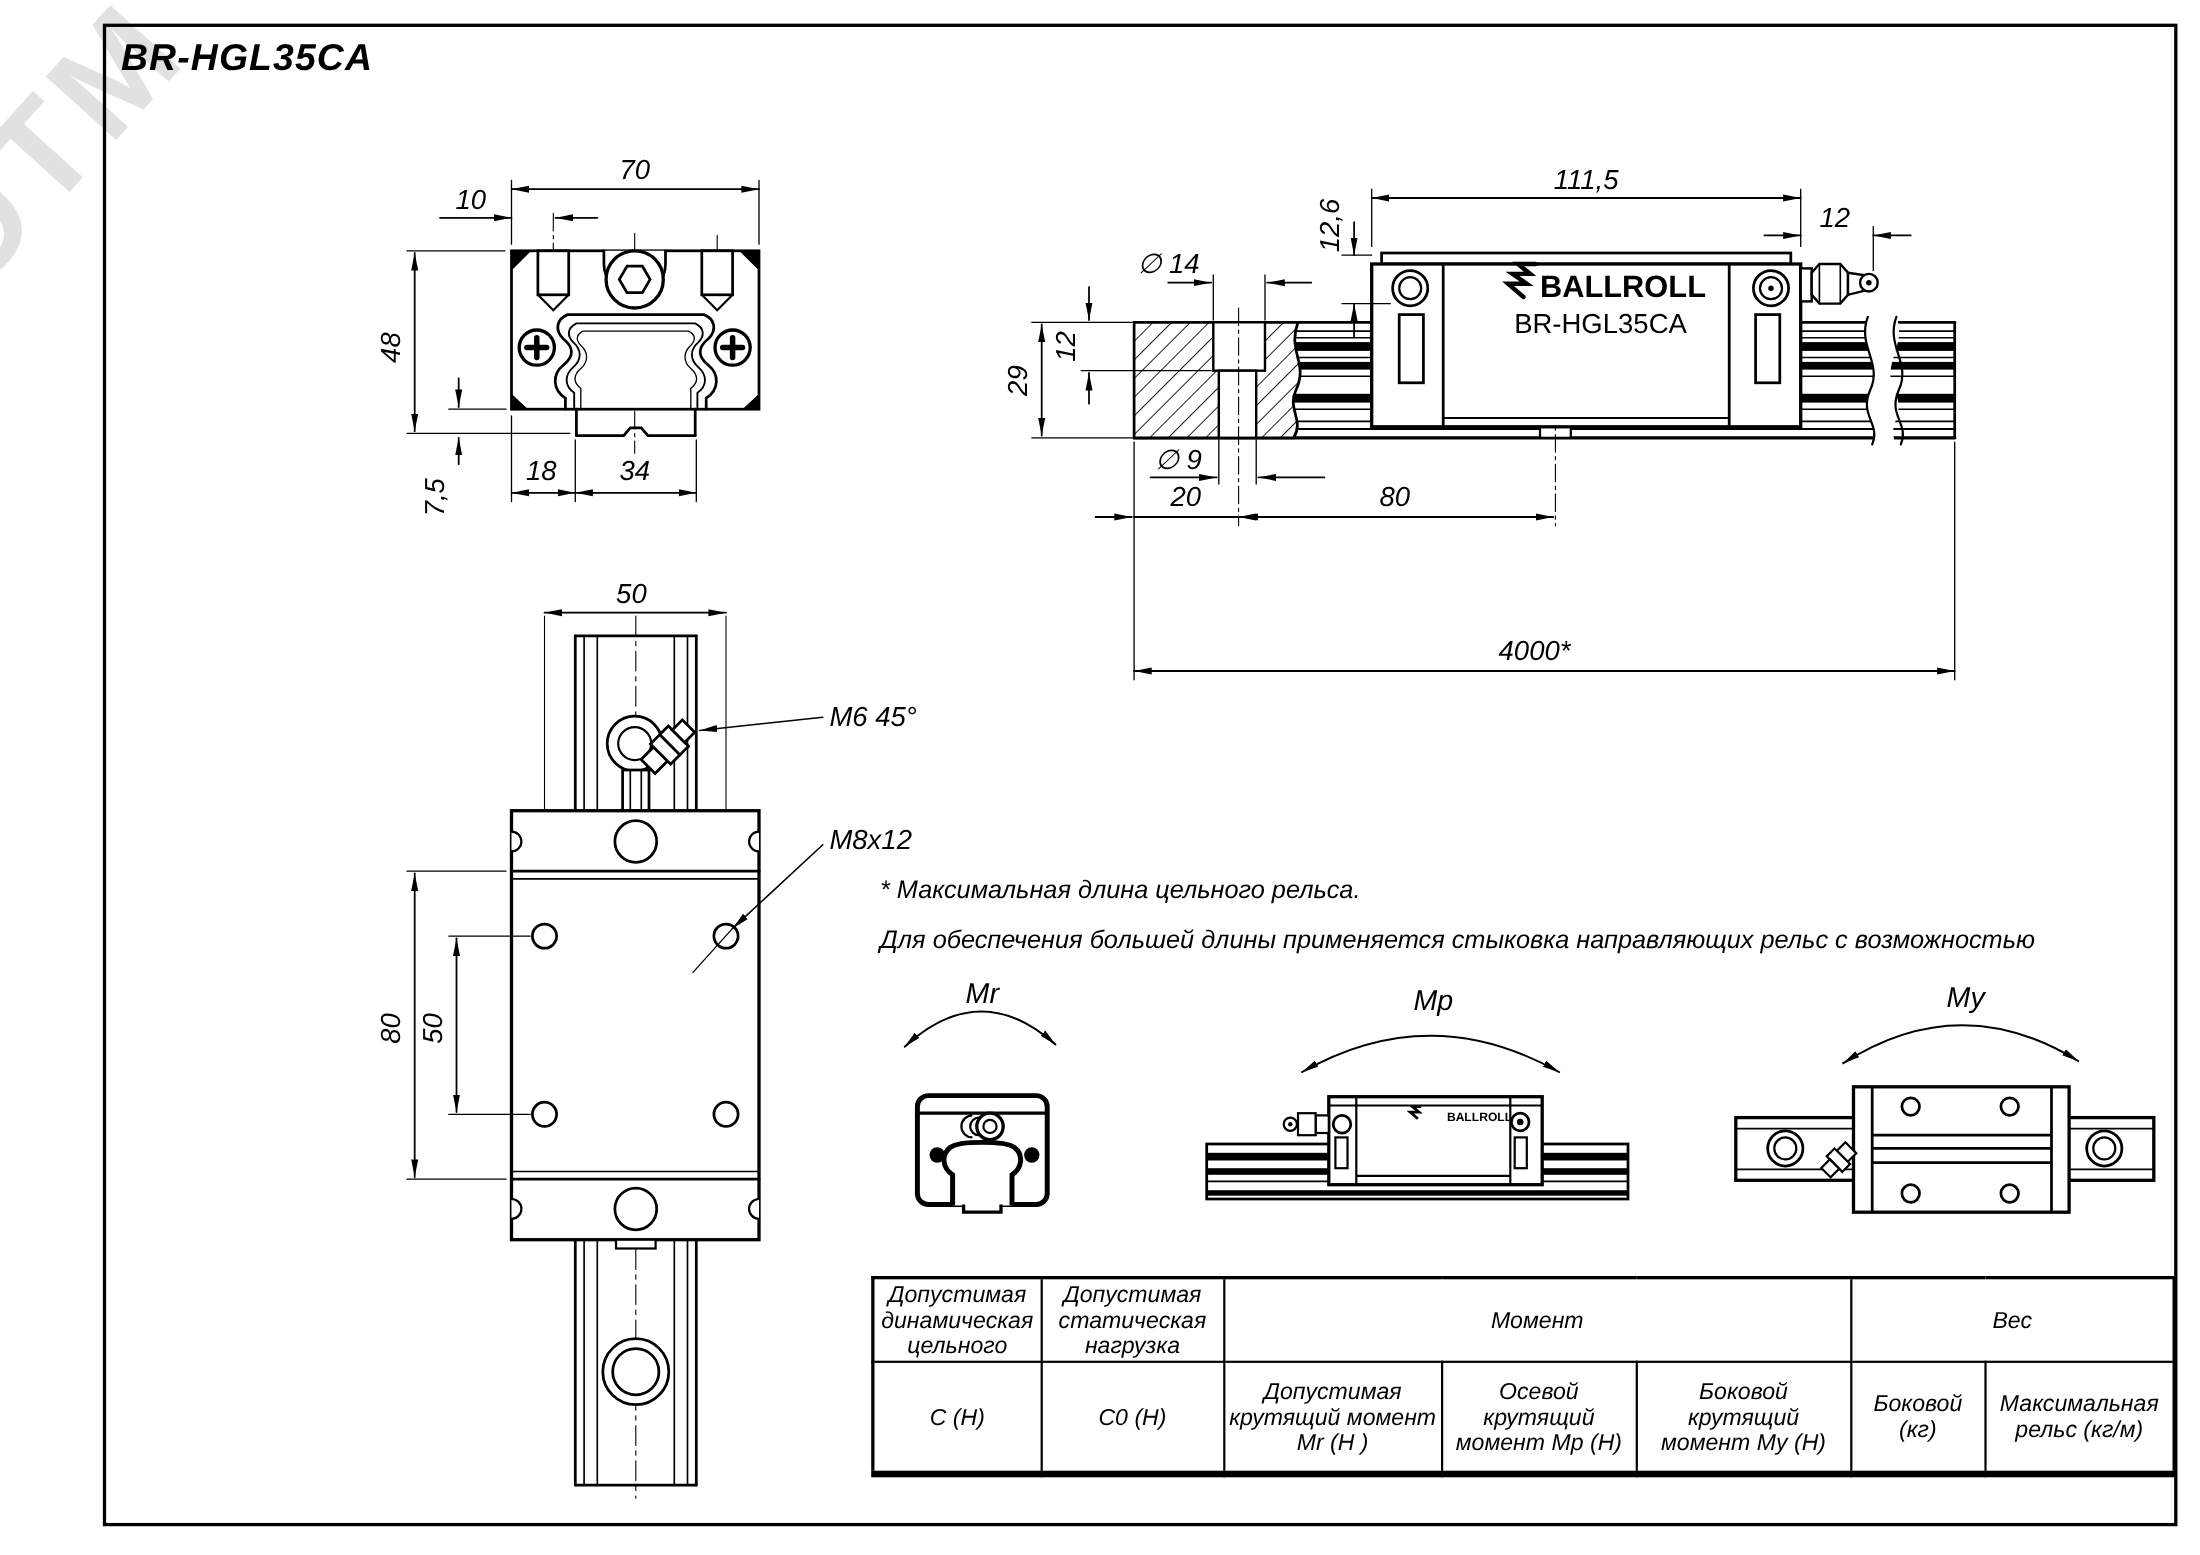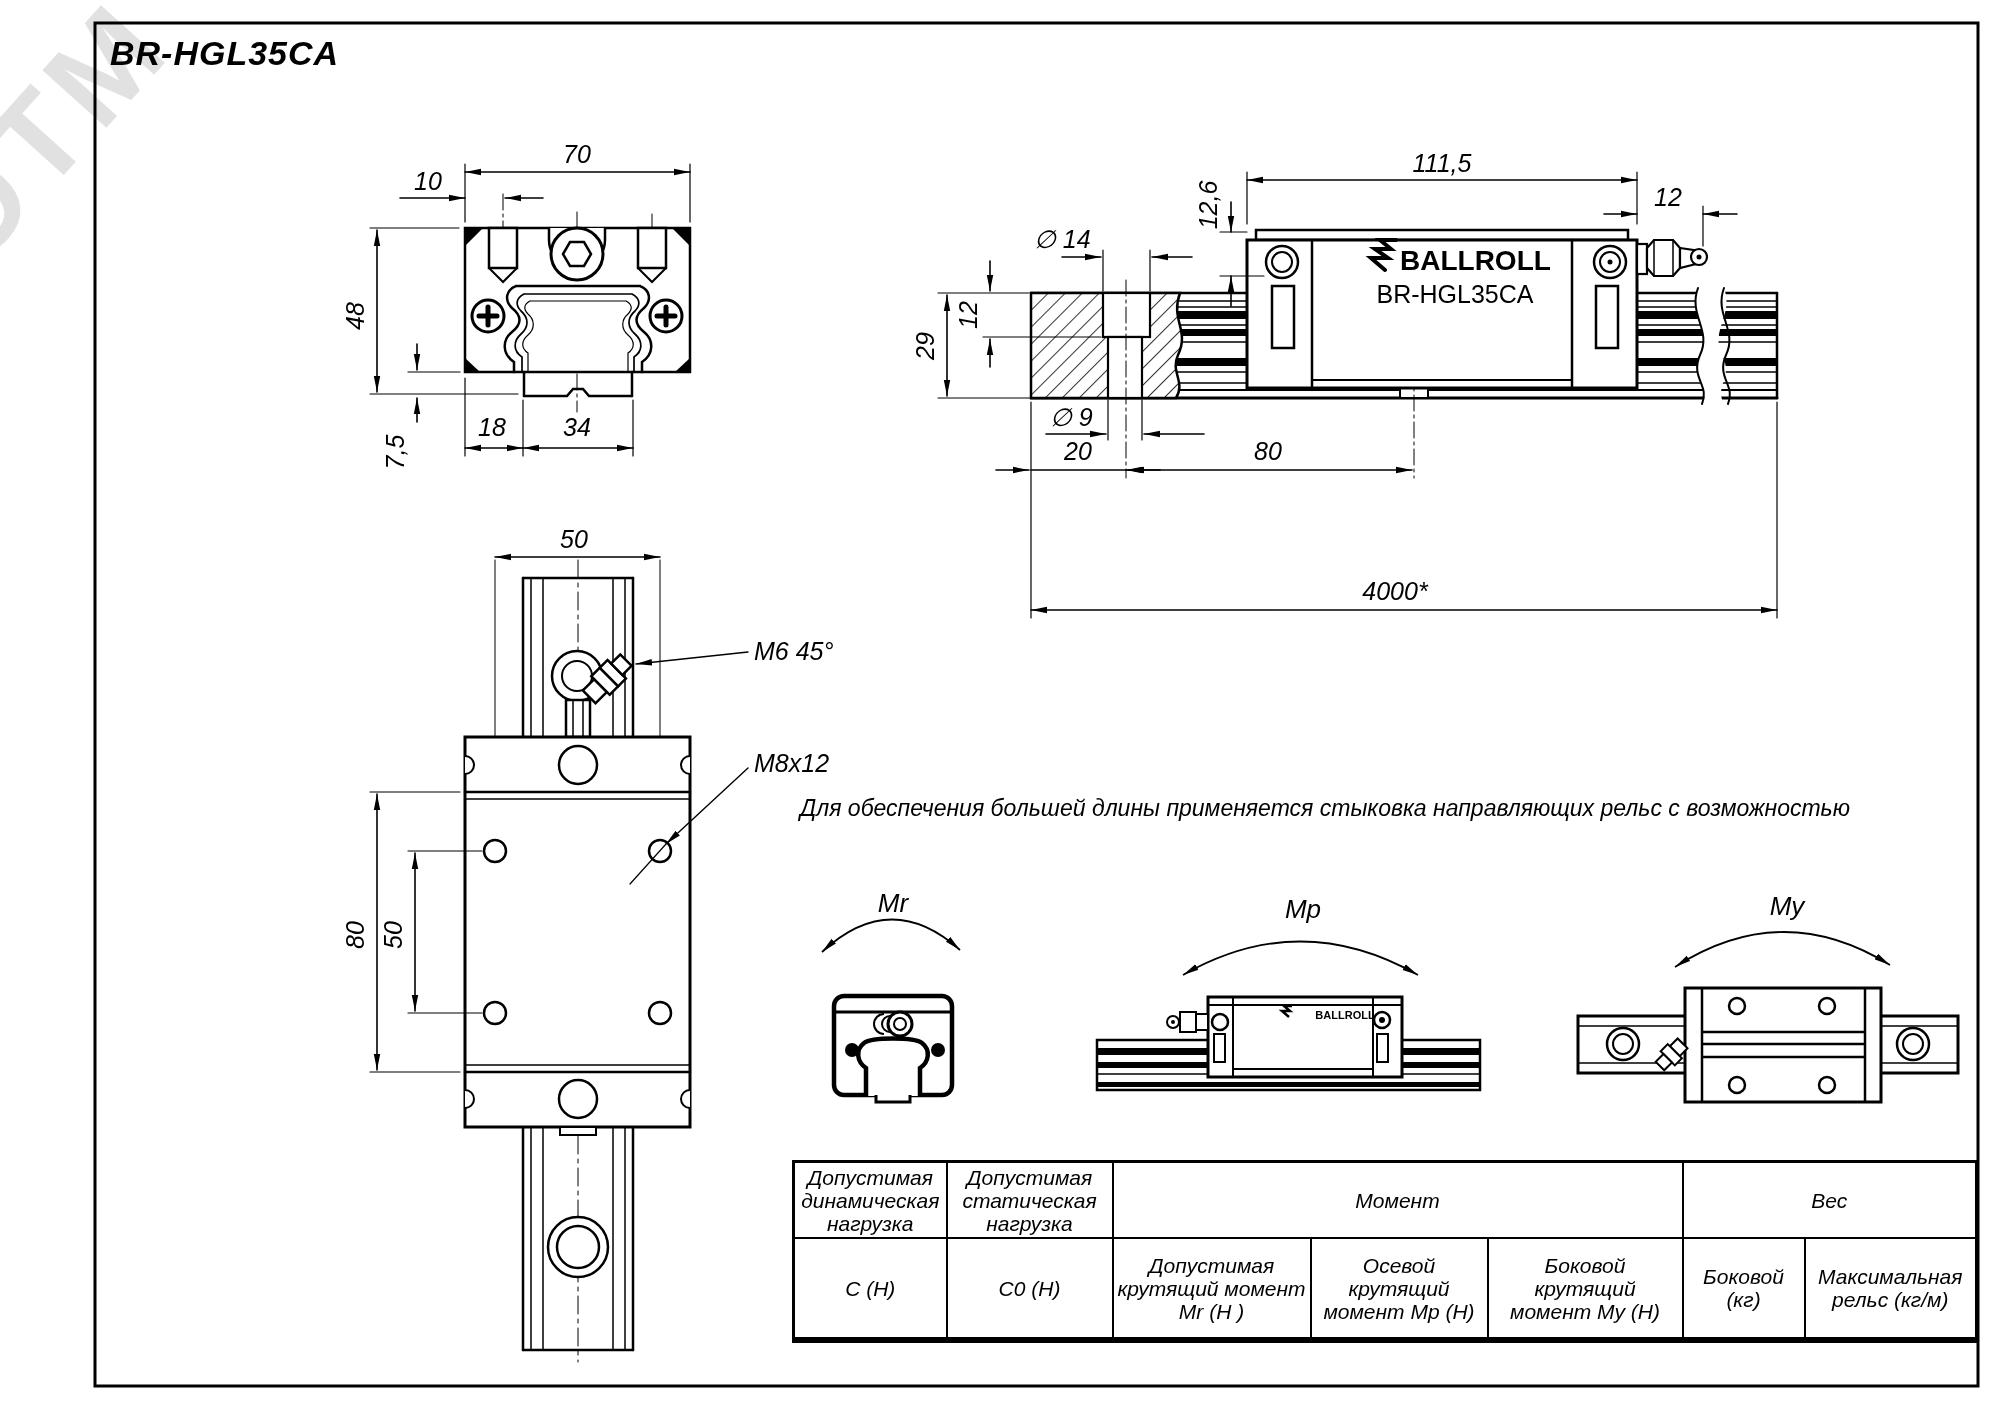--- a/index.html
+++ b/index.html
@@ -344,36 +344,37 @@
         <rect x="2" y="-7" width="11" height="14" fill="#fff" stroke="#000" stroke-width="2"></rect>
         <rect x="13" y="-10" width="10" height="20" fill="#fff" stroke="#000" stroke-width="2"></rect>
         <rect x="23" y="-6" width="11" height="12" fill="#fff" stroke="#000" stroke-width="2"></rect>
       </g>
     </g>
   </svg>
 
   <div class="page-title">BR-HGL35CA</div>
 
   <div class="notes">
+    <div class="p1">* Максимальная длина цельного рельса.</div>
     <div>Для обеспечения большей длины применяется стыковка направляющих рельс с возможностью</div>
   </div>
 
   <table class="spec">
     <colgroup>
       <col style="width:153px">
         <col style="width:166px">
         <col style="width:198px">
       <col style="width:177px">
         <col style="width:195px">
         <col style="width:122px">
         <col style="width:172px">
     </colgroup>
     <tbody>
         <tr class="r1">
-      <td>Допустимая динамическая нагрузка</td>
+      <td>Допустимая динамическая цельного</td>
       <td>Допустимая статическая нагрузка</td>
       <td colspan="3">Момент</td>
       <td colspan="2">Вес</td>
     </tr>
     <tr class="r2">
       <td>C (Н)</td>
       <td>C0 (Н)</td>
       <td>Допустимая крутящий момент Mr (Н )</td>
       <td>Осевой крутящий момент Mp (Н)</td>
       <td>Боковой крутящий момент My (Н)</td>

